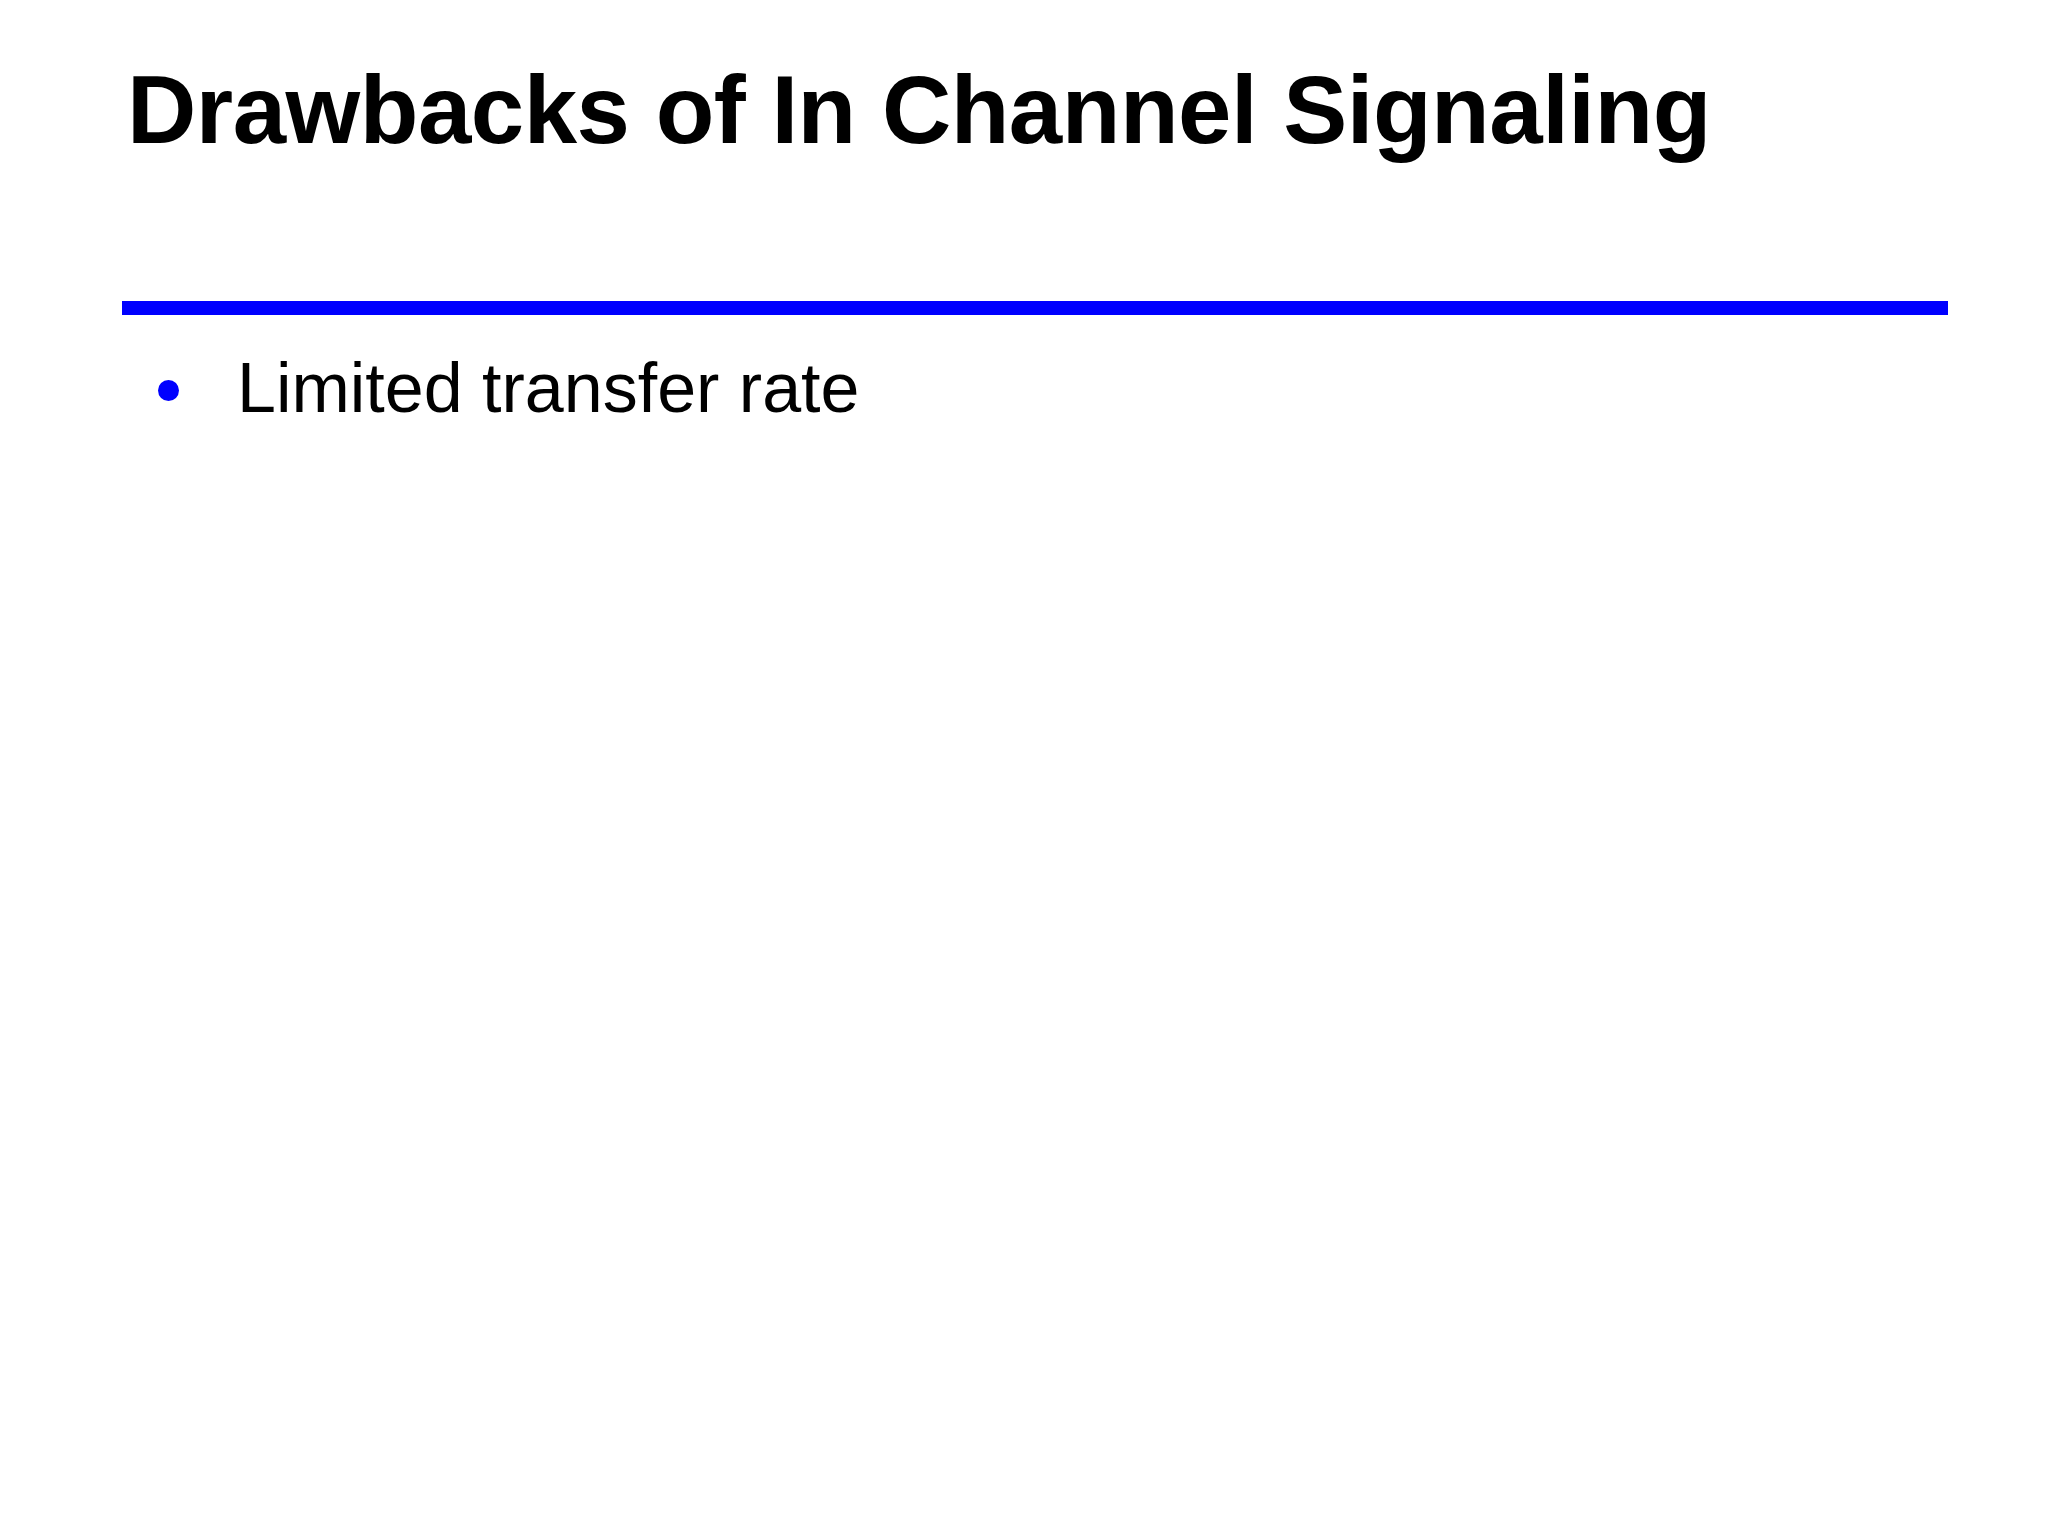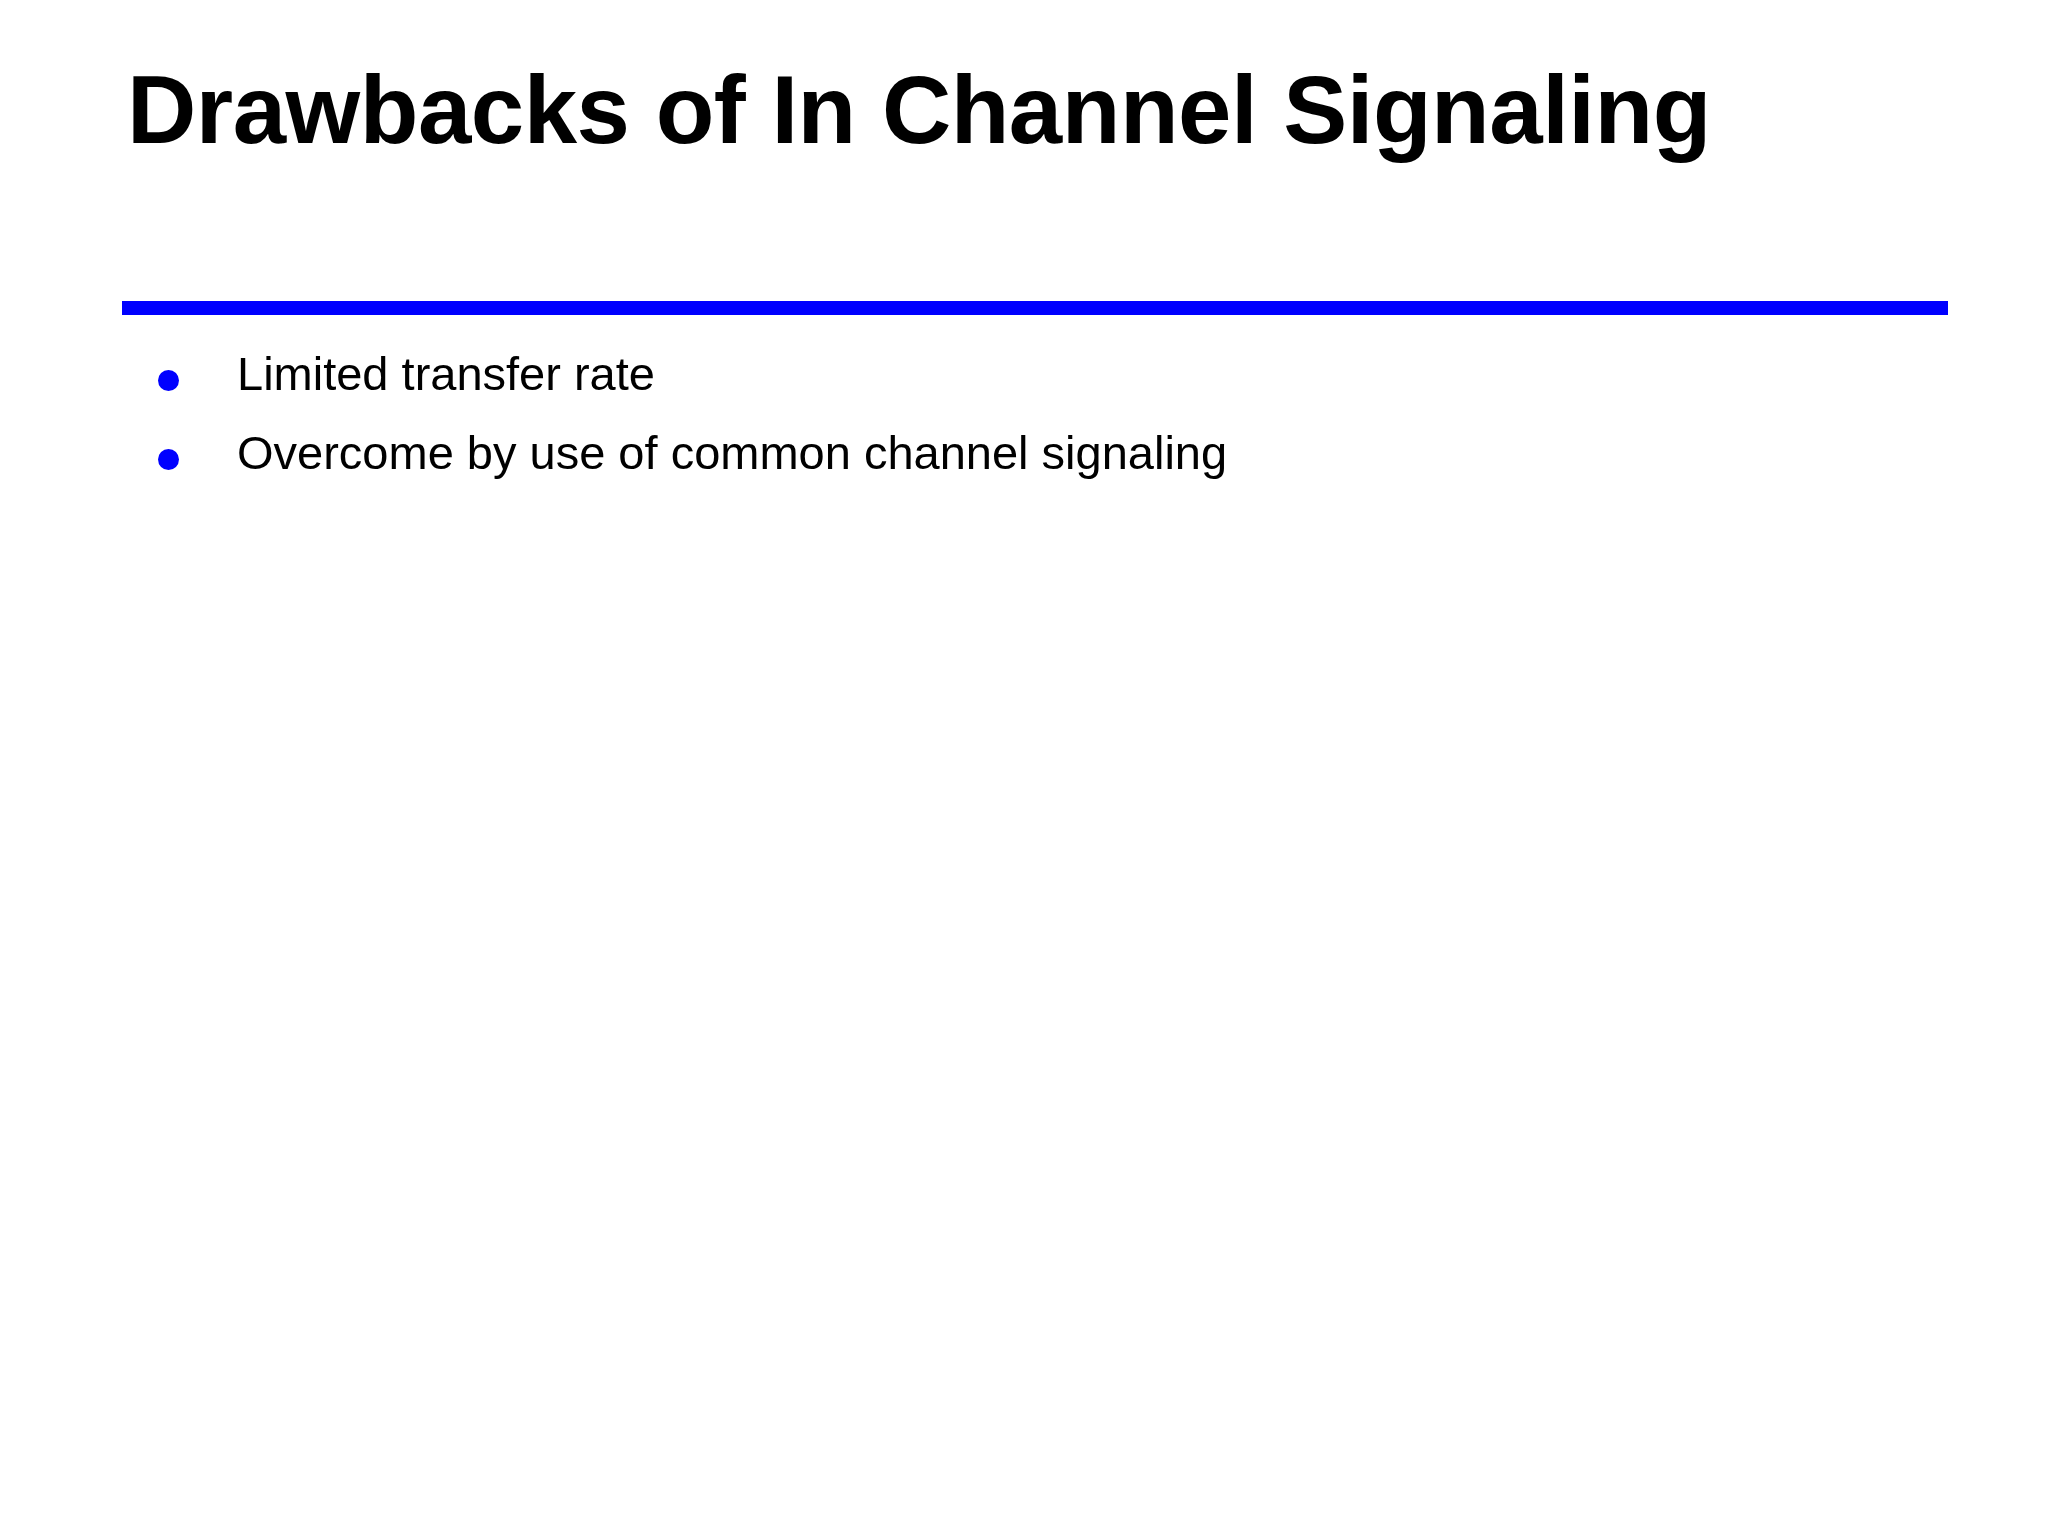--- a/index.html
+++ b/index.html
@@ -54,21 +54,21 @@
     top: 318px;
     width: 1860px;
     list-style: none;
   }
 
   .bullet-item {
     position: relative;
     padding-left: 105px;
     margin-bottom: 18px;
     font-family: "Liberation Sans", sans-serif;
-    font-size: 47px;
+    font-size: 70px;
     line-height: 1.30;
     color: #000000;
   }
 
   .bullet-item:last-child { margin-bottom: 0; }
 
   .bullet-marker {
     position: absolute;
     left: 26px;
     top: 0.46em;
@@ -103,22 +103,18 @@
   <div class="title-rule"></div>
 
   <ul class="body-list">
 
     <li class="bullet-item">
       <span class="bullet-marker"></span>
       <span class="bullet-text">Limited transfer rate</span>
     </li>
 
 
-    <li class="bullet-item">
-      <span class="bullet-marker"></span>
-      <span class="bullet-text">Overcome by use of common channel signaling</span>
-    </li>
 
   </ul>
 
   <div class="slide-canvas-empty"></div>
 
 </div>
 
 </body></html>

